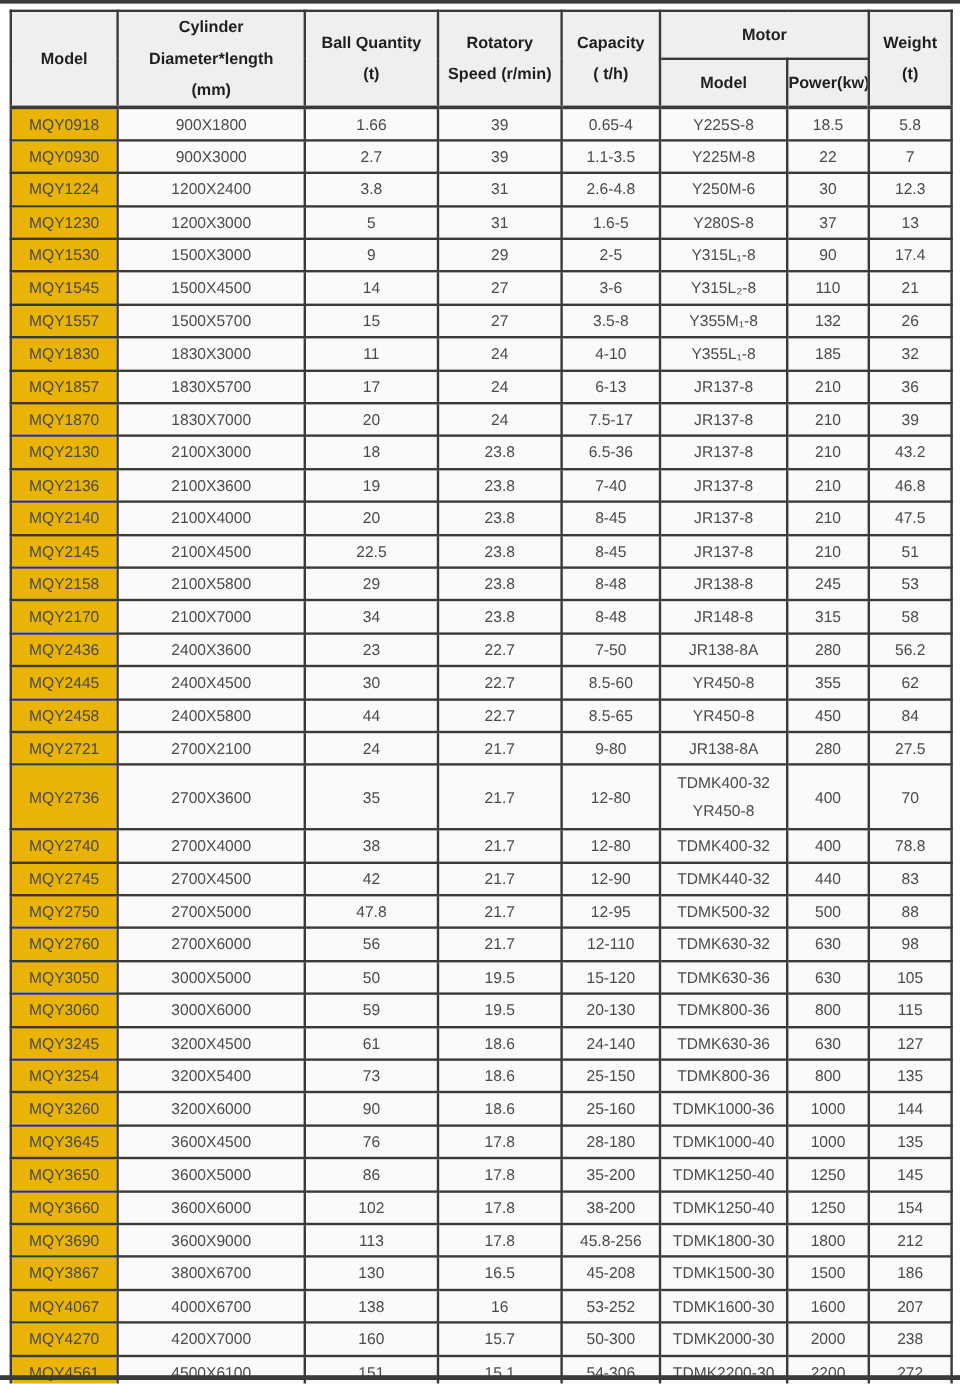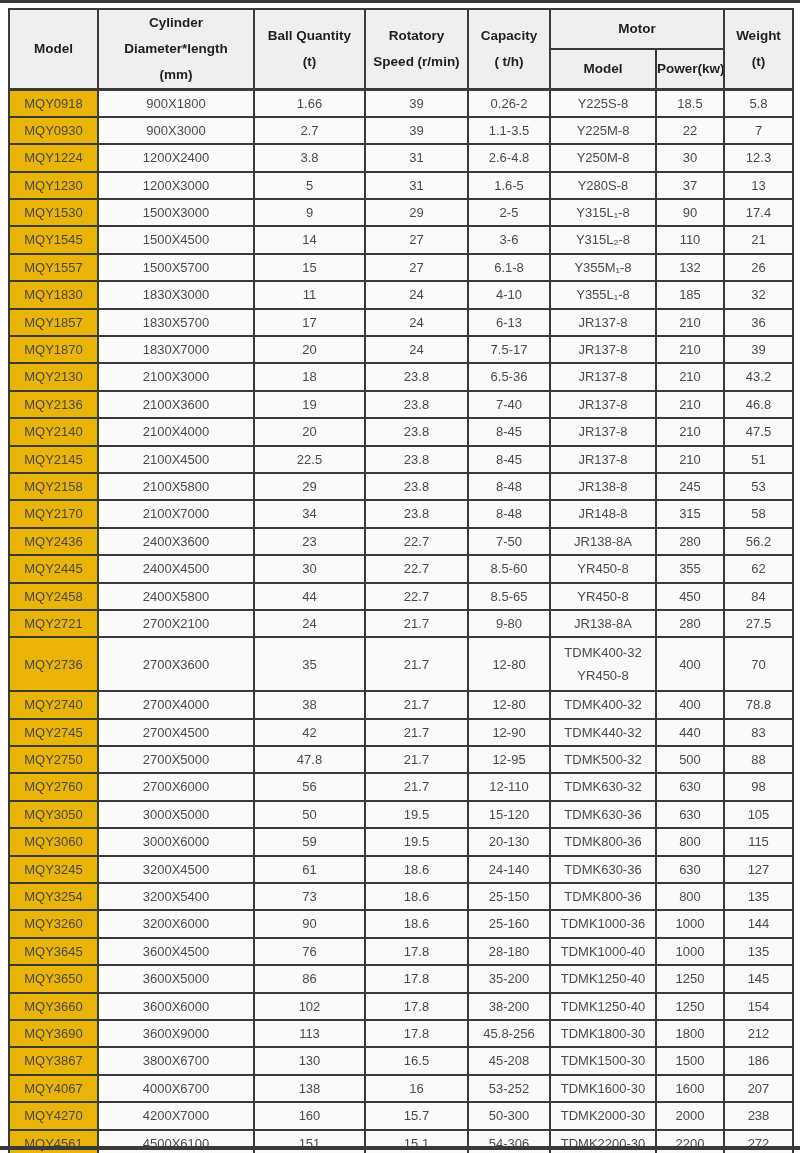--- a/index.html
+++ b/index.html
@@ -93,42 +93,42 @@
       <th>Model</th>
       <th>Power(kw)</th>
     </tr>
   </thead>
   <tbody>
       <tr>
         <td class="model-col">MQY0918</td>
         <td>900X1800</td>
         <td>1.66</td>
         <td>39</td>
-        <td>0.26-2</td>
+        <td>0.65-4</td>
         <td>Y225S-8</td>
         <td>18.5</td>
         <td>5.8</td>
       </tr>
       <tr>
         <td class="model-col">MQY0930</td>
         <td>900X3000</td>
         <td>2.7</td>
         <td>39</td>
         <td>1.1-3.5</td>
         <td>Y225M-8</td>
         <td>22</td>
         <td>7</td>
       </tr>
       <tr>
         <td class="model-col">MQY1224</td>
         <td>1200X2400</td>
         <td>3.8</td>
         <td>31</td>
         <td>2.6-4.8</td>
-        <td>Y250M-8</td>
+        <td>Y250M-6</td>
         <td>30</td>
         <td>12.3</td>
       </tr>
       <tr>
         <td class="model-col">MQY1230</td>
         <td>1200X3000</td>
         <td>5</td>
         <td>31</td>
         <td>1.6-5</td>
         <td>Y280S-8</td>
@@ -153,21 +153,21 @@
         <td>3-6</td>
         <td>Y315L₂-8</td>
         <td>110</td>
         <td>21</td>
       </tr>
       <tr>
         <td class="model-col">MQY1557</td>
         <td>1500X5700</td>
         <td>15</td>
         <td>27</td>
-        <td>6.1-8</td>
+        <td>3.5-8</td>
         <td>Y355M₁-8</td>
         <td>132</td>
         <td>26</td>
       </tr>
       <tr>
         <td class="model-col">MQY1830</td>
         <td>1830X3000</td>
         <td>11</td>
         <td>24</td>
         <td>4-10</td>

